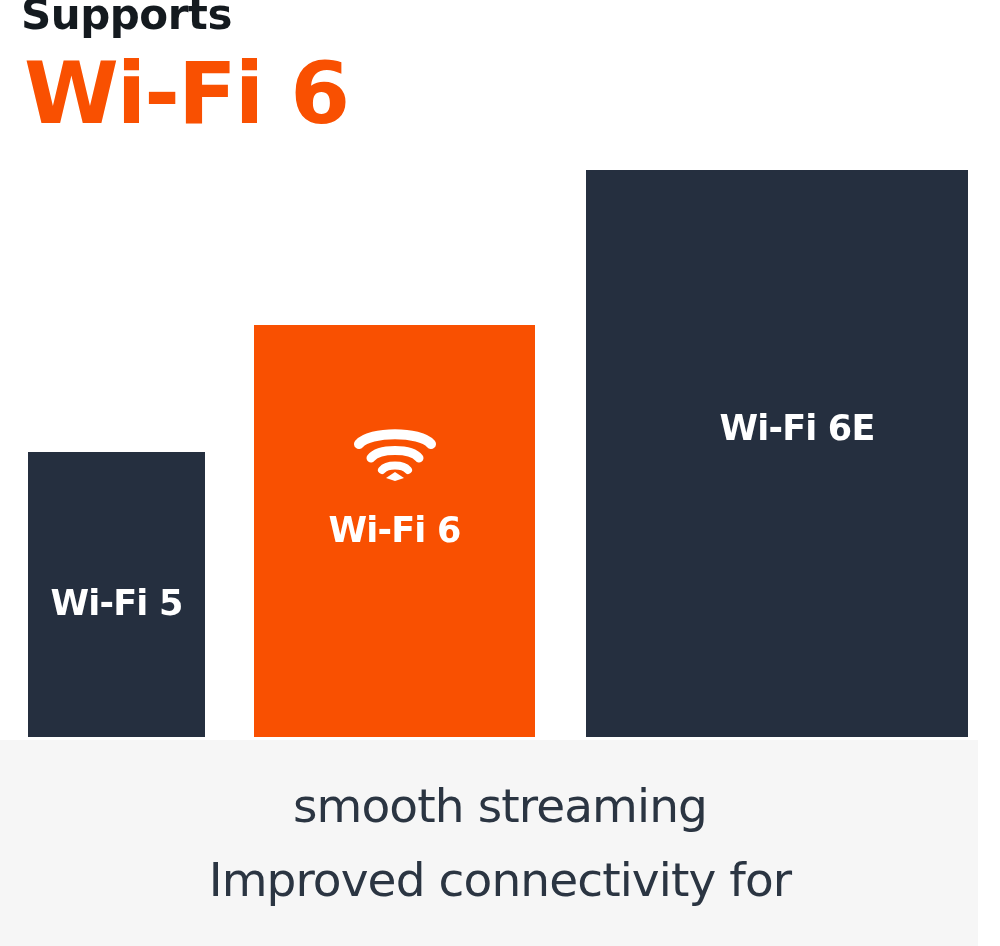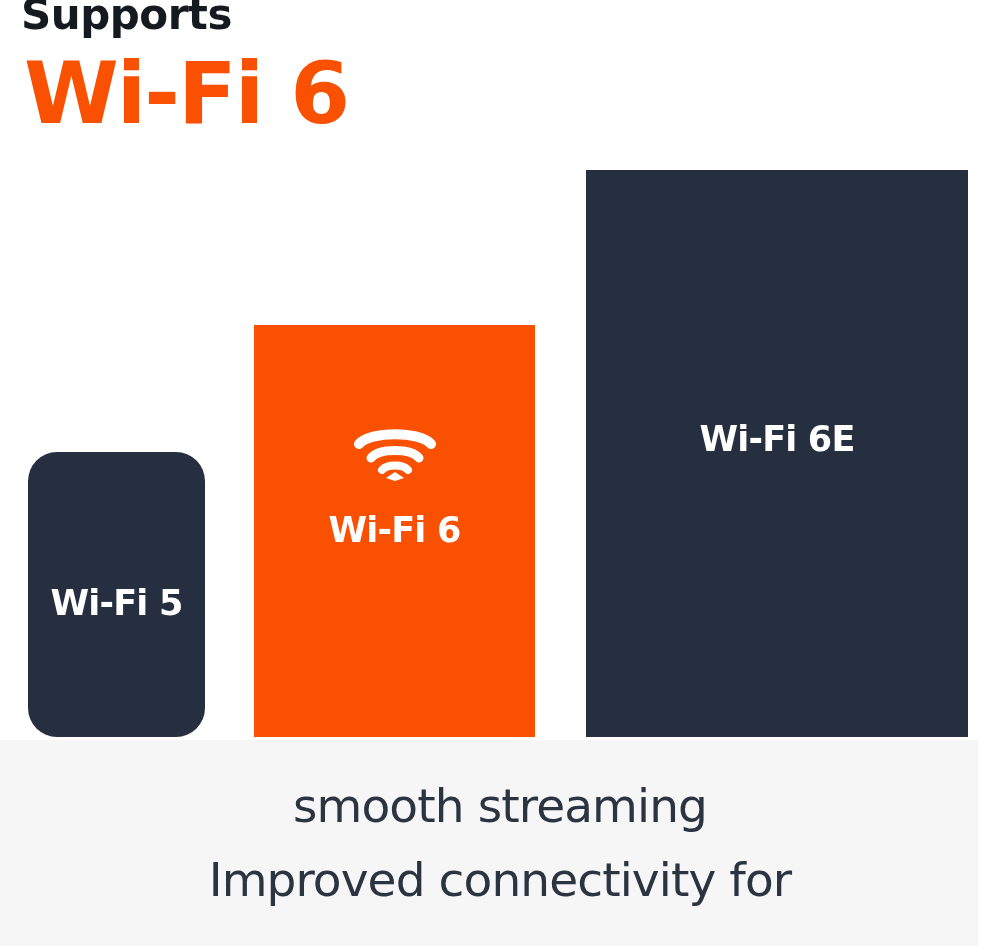--- a/index.html
+++ b/index.html
@@ -81,39 +81,38 @@
     color: #ffffff;
     line-height: 1.0;
     white-space: nowrap;
   }
 
   #bar-wifi5 {
     left: 28px;
     width: 177px;
     height: 285px;
     background: #252f3f;
-    border-radius: 29px;
   }
   #bar-wifi5 .bar-label { top: 134px; }
 
   #bar-wifi6 {
     left: 254px;
     width: 281px;
     height: 412px;
     background: #f95001;
   }
   #bar-wifi6 .bar-label { top: 188px; }
 
   #bar-wifi6e {
     left: 586px;
     width: 382px;
     height: 567px;
     background: #252f3f;
   }
-  #bar-wifi6e .bar-label { top: 252px; }
+  #bar-wifi6e .bar-label { top: 241px; padding-left: 20px; }
 
   
   #wifi-icon-wrap {
     position: absolute;
     left: 0;
     top: 100px;
     width: 100%;
     display: flex;
     justify-content: center;
   }

